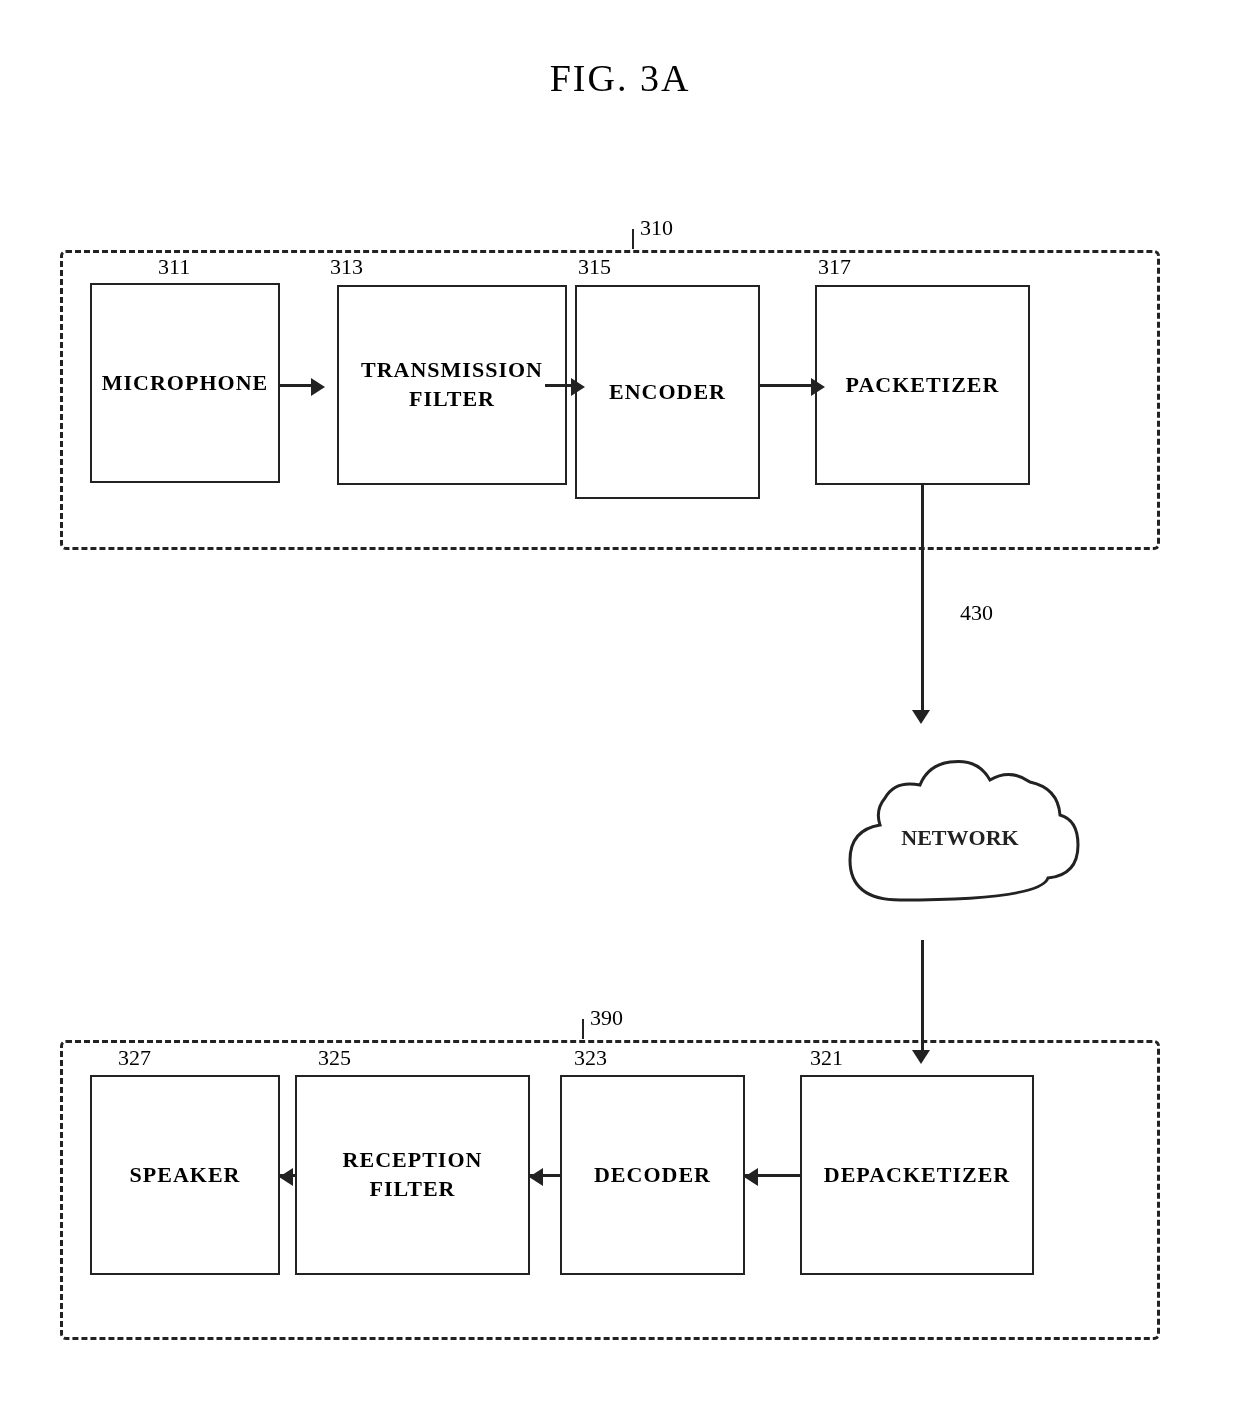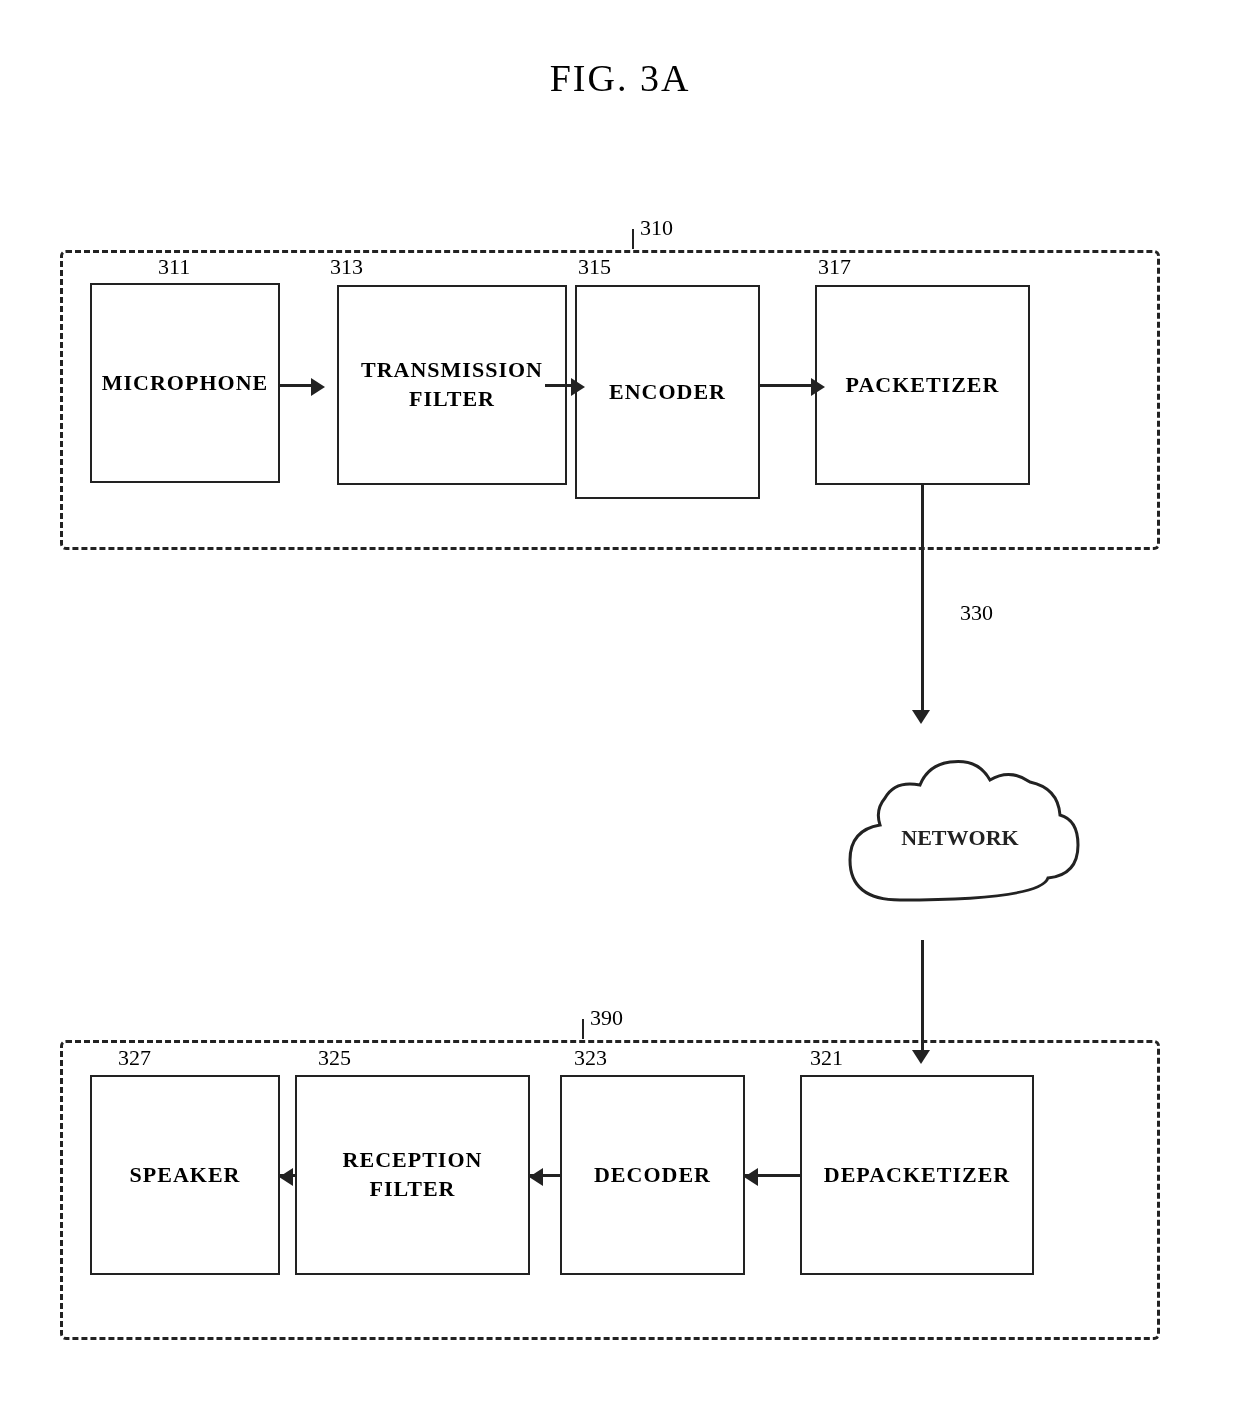--- a/index.html
+++ b/index.html
@@ -118,21 +118,21 @@
   <div style="position:absolute; left:545px; top:384px; width:30px; height:3px; background:#222;"></div>
   <div style="position:absolute; left:571px; top:378px; width:0; height:0; border-top:9px solid transparent; border-bottom:9px solid transparent; border-left:14px solid #222;"></div>
 
   <div style="position:absolute; left:760px; top:384px; width:55px; height:3px; background:#222;"></div>
   <div style="position:absolute; left:811px; top:378px; width:0; height:0; border-top:9px solid transparent; border-bottom:9px solid transparent; border-left:14px solid #222;"></div>
 
   <div style="position:absolute; left:921px; top:485px; width:3px; height:230px; background:#222;"></div>
 
   <div style="position:absolute; left:912px; top:710px; width:0; height:0; border-left:9px solid transparent; border-right:9px solid transparent; border-top:14px solid #222;"></div>
 
-  <div class="ref-label" style="left:960px; top:600px;">330</div>
+  <div class="ref-label" style="left:960px; top:600px;">430</div>
 
   <div class="cloud-container" style="left:820px; top:720px; width:280px; height:220px;">
     <svg width="280" height="220" viewBox="0 0 280 220" class="cloud-svg">
 
       <path d="
         M 80 180
         Q 30 180 30 140
         Q 30 110 60 105
         Q 55 90 65 78
         Q 75 60 100 65

